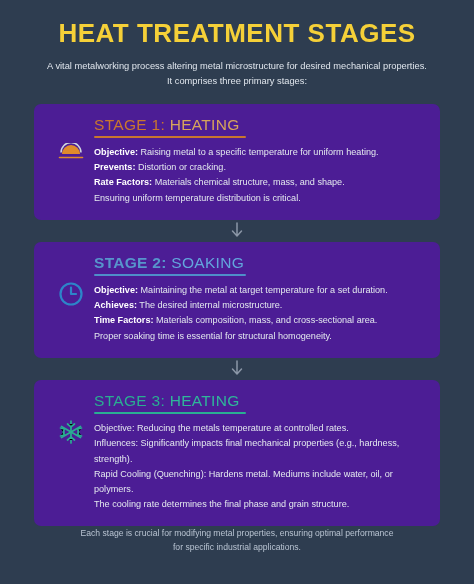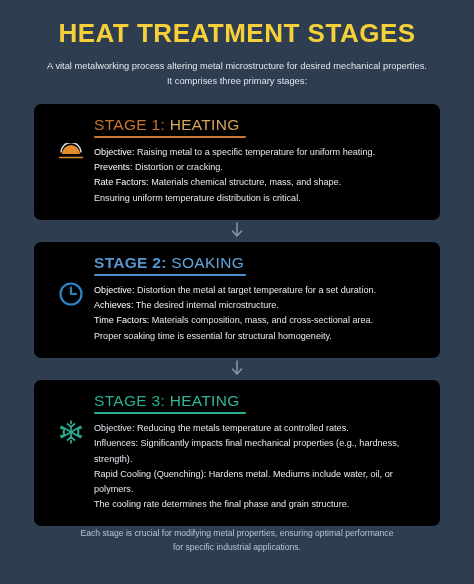--- a/index.html
+++ b/index.html
@@ -41,21 +41,21 @@
     line-height: 1.62;
     color: #dfe5ec;
     font-weight: normal;
   }
   
   .stage-list {
     margin-top: 15px;
   }
   .card {
     position: relative;
-    background: #000000;
+    background: #4c1d95;
     border-radius: 7px;
     margin: 0 12px;
     padding: 11px 14px 14px 14px;
     display: flex;
     align-items: flex-start;
     box-sizing: border-box;
   }
   .icon-col {
     width: 46px;
     flex: 0 0 46px;
@@ -85,21 +85,21 @@
   }
   .lines {
     font-size: 9.1px;
     line-height: 1.67;
     color: #e4e9ef;
   }
   .lines .row {
     white-space: normal;
   }
   .lines b {
-    font-weight: normal;
+    font-weight: bold;
     color: #ffffff;
   }
   
   .s1 .stage-heading { color: #d7a45c; }
   .s1 .stage-heading .num { color: #c9762e; }
   .s1 .underline { background: #c9762e; }
 
   .s2 .stage-heading { color: #63a6dd; }
   .s2 .stage-heading .num { color: #5795cc; font-weight: bold; }
   .s2 .underline { background: #4f8fc9; }
@@ -196,21 +196,21 @@
       </div>
       <div class="body-col">
         <div class="stage-heading">
           <span class="num">STAGE 2:</span>
           <span>SOAKING</span>
         </div>
         <div class="underline"></div>
         <div class="lines">
           <div class="row">
             <b>Objective:</b>
-            <span>Distortion the metal at target temperature for a set duration.</span>
+            <span>Maintaining the metal at target temperature for a set duration.</span>
           </div>
           <div class="row">
             <b>Achieves:</b>
             <span>The desired internal microstructure.</span>
           </div>
           <div class="row">
             <b>Time Factors:</b>
             <span>Materials composition, mass, and cross-sectional area.</span>
           </div>
           <div class="row">

